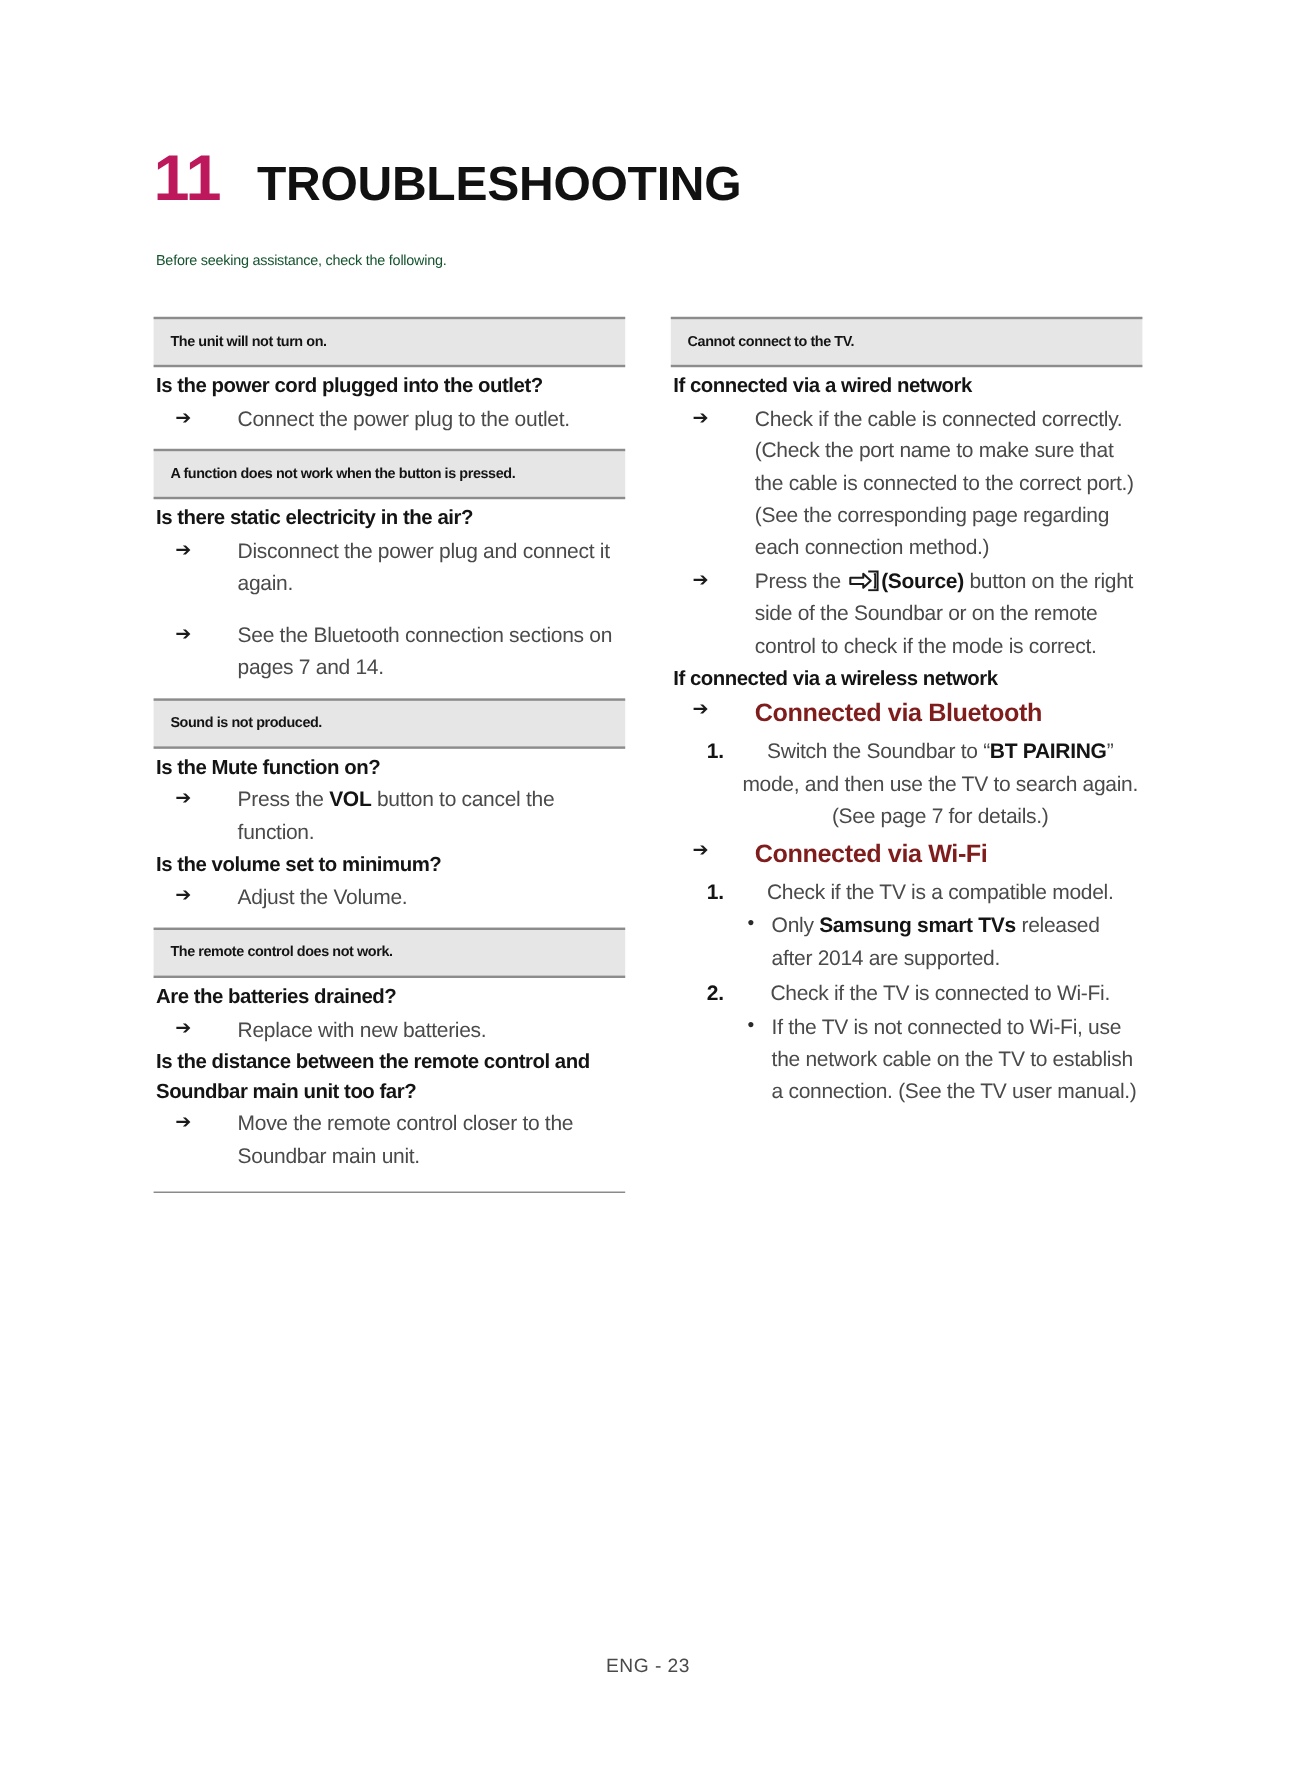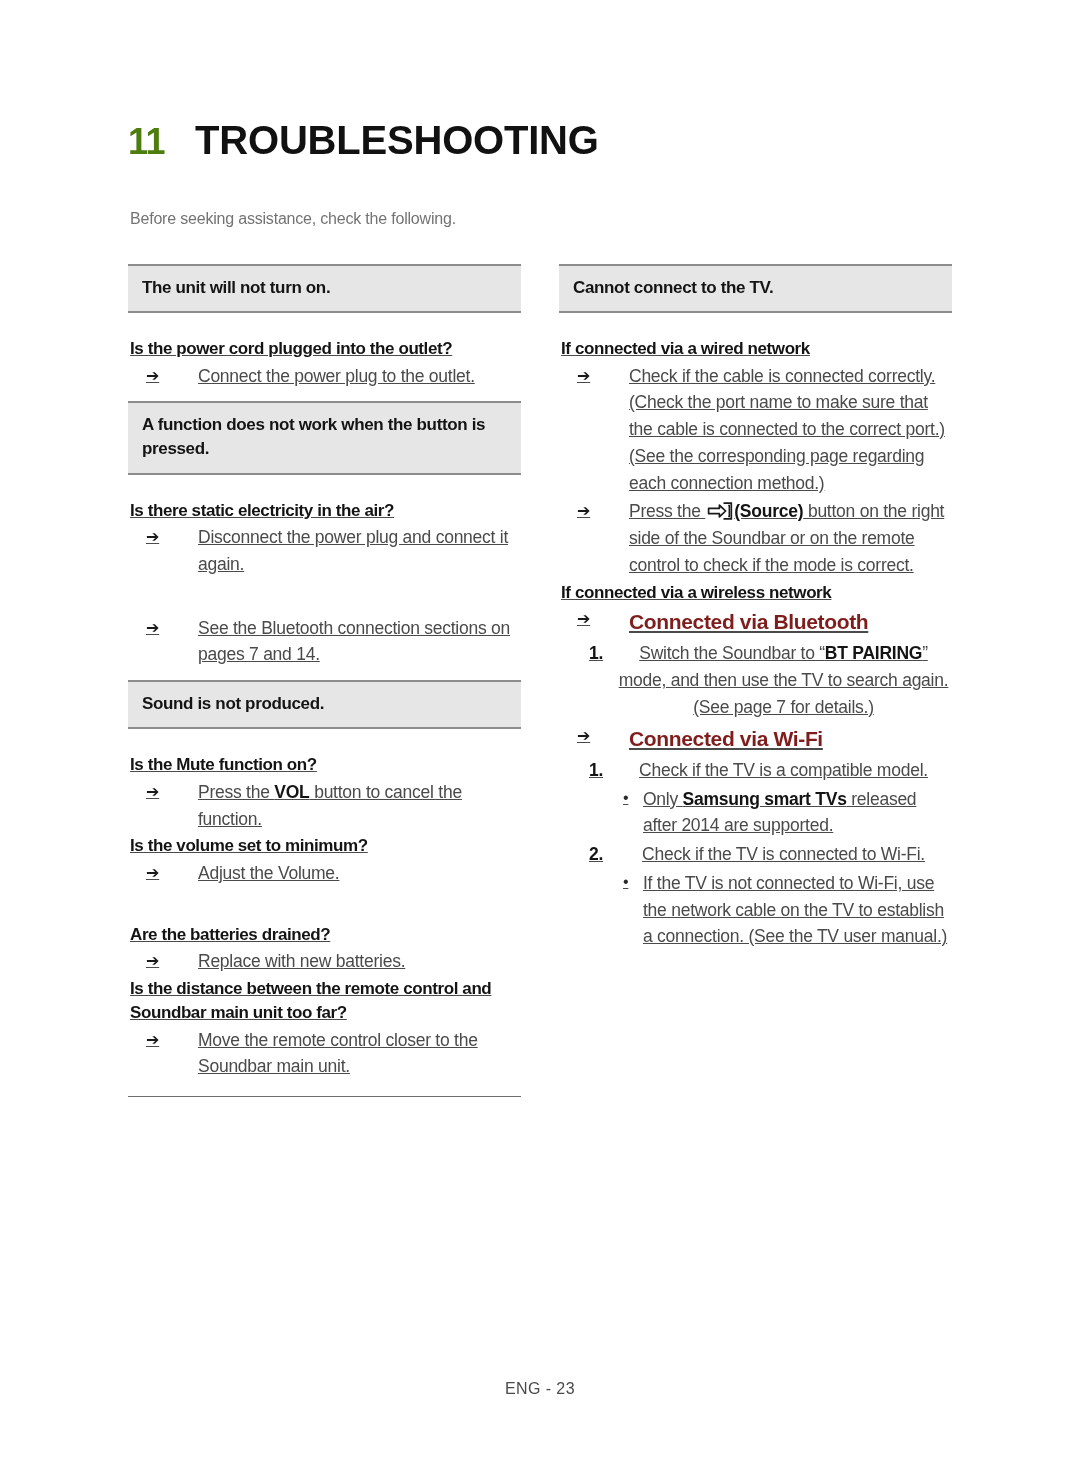--- a/index.html
+++ b/index.html
@@ -28,38 +28,38 @@
   
   .title-row {
     position: absolute;
     left: 128px;
     top: 118px;
     display: flex;
     align-items: baseline;
     gap: 30px;
   }
   .title-num {
-    font-size: 36px;
-    font-weight: bold;
-    color: #4d7c0f;
+    font-size: 54px;
+    font-weight: bold;
+    color: #be185d;
     letter-spacing: -0.5px;
   }
   .title-text {
     font-size: 40px;
     font-weight: bold;
     color: #111111;
     letter-spacing: -0.2px;
   }
 
   .intro {
     position: absolute;
     left: 130px;
     top: 210px;
-    font-size: 16px;
-    color: #737373;
+    font-size: 12px;
+    color: #14532d;
     letter-spacing: -0.2px;
   }
 
   
   .columns {
     position: absolute;
     left: 128px;
     top: 264px;
     width: 824px;
     display: flex;
@@ -68,30 +68,29 @@
   .col {
     width: 397px;
   }
 
   
   .sec-bar {
     background: #e6e6e6;
     border-top: 2px solid #8c8c8c;
     border-bottom: 2px solid #8c8c8c;
     padding: 10px 14px 11px 14px;
-    font-size: 17px;
+    font-size: 12px;
     font-weight: bold;
     color: #141414;
     letter-spacing: -0.35px;
     line-height: 1.42;
   }
 
   .sec-body {
-    padding: 24px 2px 10px 2px;
-    text-decoration: underline;
+    padding: 4px 2px 10px 2px;
   }
 
   .q {
     font-size: 17px;
     font-weight: bold;
     color: #141414;
     letter-spacing: -0.4px;
     line-height: 1.44;
     margin-top: 2px;
     margin-bottom: 1px;
@@ -240,20 +239,21 @@
           <span class="arw">➔</span>
           <span class="atxt"><span>Press the </span><b>VOL</b><span> button to cancel the function.</span></span>
         </div>
         <div class="q">Is the volume set to minimum?</div>
         <div class="ans">
           <span class="arw">➔</span>
           <span class="atxt">Adjust the Volume.</span>
         </div>
       </div>
 
+      <div class="sec-bar">The remote control does not work.</div>
       <div class="sec-body">
         <div class="q first">Are the batteries drained?</div>
         <div class="ans">
           <span class="arw">➔</span>
           <span class="atxt">Replace with new batteries.</span>
         </div>
         <div class="q">Is the distance between the remote control and Soundbar main unit too far?</div>
         <div class="ans">
           <span class="arw">➔</span>
           <span class="atxt">Move the remote control closer to the Soundbar main unit.</span>

